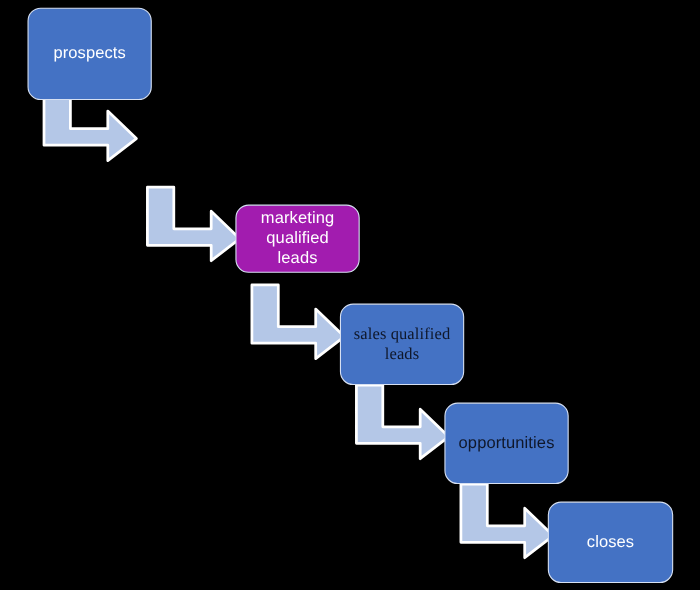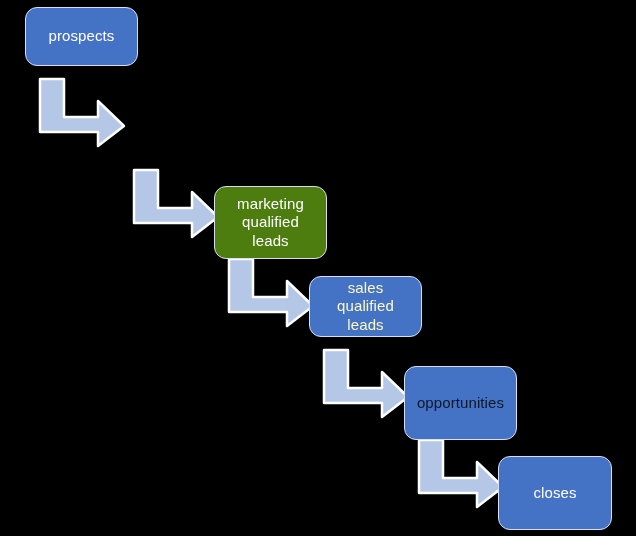--- a/index.html
+++ b/index.html
@@ -74,30 +74,30 @@
       <path d="M 2 0 L 26 0 L 26 38 L 60 38 L 60 22 L 86 47 L 60 67 L 60 53 L 2 53 Z" fill="#B4C7E7" stroke="#FFFFFF" stroke-width="2.5" stroke-linejoin="round"></path>
     </svg>
   </div>
 
   <div class="connector" id="conn-4" style="left: 417px; top: 440px; width: 88px; height: 69px;">
     <svg viewBox="0 0 88 69" width="88" height="69" aria-hidden="true">
       <path d="M 2 0 L 26 0 L 26 38 L 60 38 L 60 22 L 86 47 L 60 67 L 60 53 L 2 53 Z" fill="#B4C7E7" stroke="#FFFFFF" stroke-width="2.5" stroke-linejoin="round"></path>
     </svg>
   </div>
 
-  <div class="stage-box" id="node-0" style="left: 25px; top: 7px; width: 113px; height: 59px; background: rgb(68, 114, 196); border-color: rgb(214, 224, 242); color: rgb(255, 255, 255);">
+  <div class="stage-box" id="node-0" style="left: 25px; top: 7px; width: 113px; height: 84px; background: rgb(68, 114, 196); border-color: rgb(214, 224, 242); color: rgb(255, 255, 255);">
     <span class="stage-label">prospects</span>
   </div>
 
 
-  <div class="stage-box" id="node-2" style="left: 214px; top: 186px; width: 113px; height: 73px; background: #4d7c0f; border-color: rgb(214, 224, 242); color: rgb(255, 255, 255);">
+  <div class="stage-box" id="node-2" style="left: 214px; top: 186px; width: 113px; height: 62px; background: #a21caf; border-color: rgb(214, 224, 242); color: rgb(255, 255, 255);">
     <span class="stage-label">marketing qualified leads</span>
   </div>
 
-  <div class="stage-box" id="node-3" style="left: 309px; top: 276px; width: 113px; height: 61px; background: rgb(68, 114, 196); border-color: rgb(214, 224, 242); color: #fef9c3;">
+  <div class="stage-box" id="node-3" style="left: 309px; top: 276px; width: 113px; height: 74px; background: rgb(68, 114, 196); border-color: rgb(214, 224, 242); color: #0f172a; font-family: Liberation Serif, serif;">
     <span class="stage-label">sales qualified leads</span>
   </div>
 
   <div class="stage-box" id="node-4" style="left: 404px; top: 366px; width: 113px; height: 74px; background: rgb(68, 114, 196); border-color: rgb(214, 224, 242); color: #0f172a;">
     <span class="stage-label">opportunities</span>
   </div>
 
   <div class="stage-box" id="node-5" style="left: 498px; top: 456px; width: 114px; height: 74px; background: rgb(68, 114, 196); border-color: rgb(214, 224, 242); color: rgb(255, 255, 255);">
     <span class="stage-label">closes</span>
   </div>

